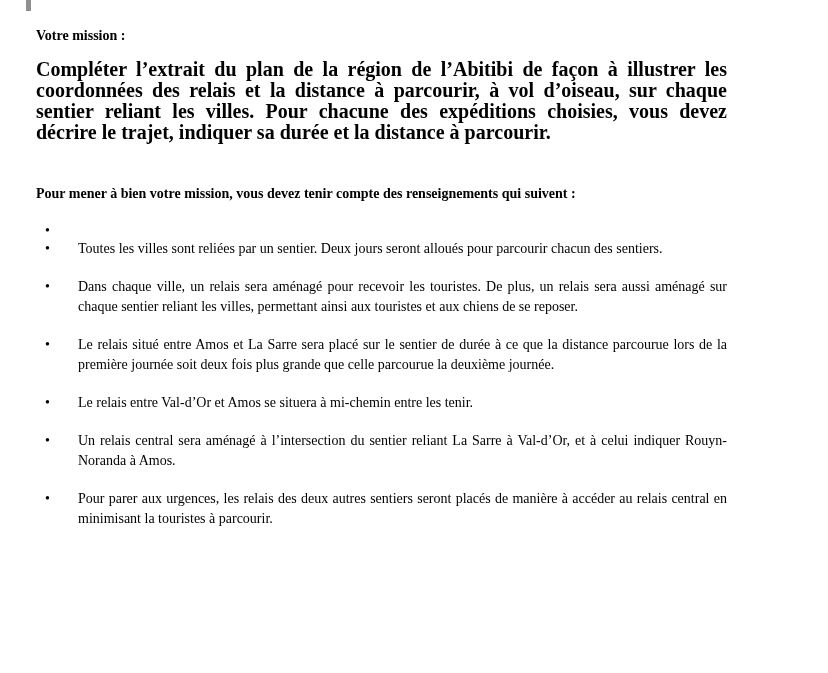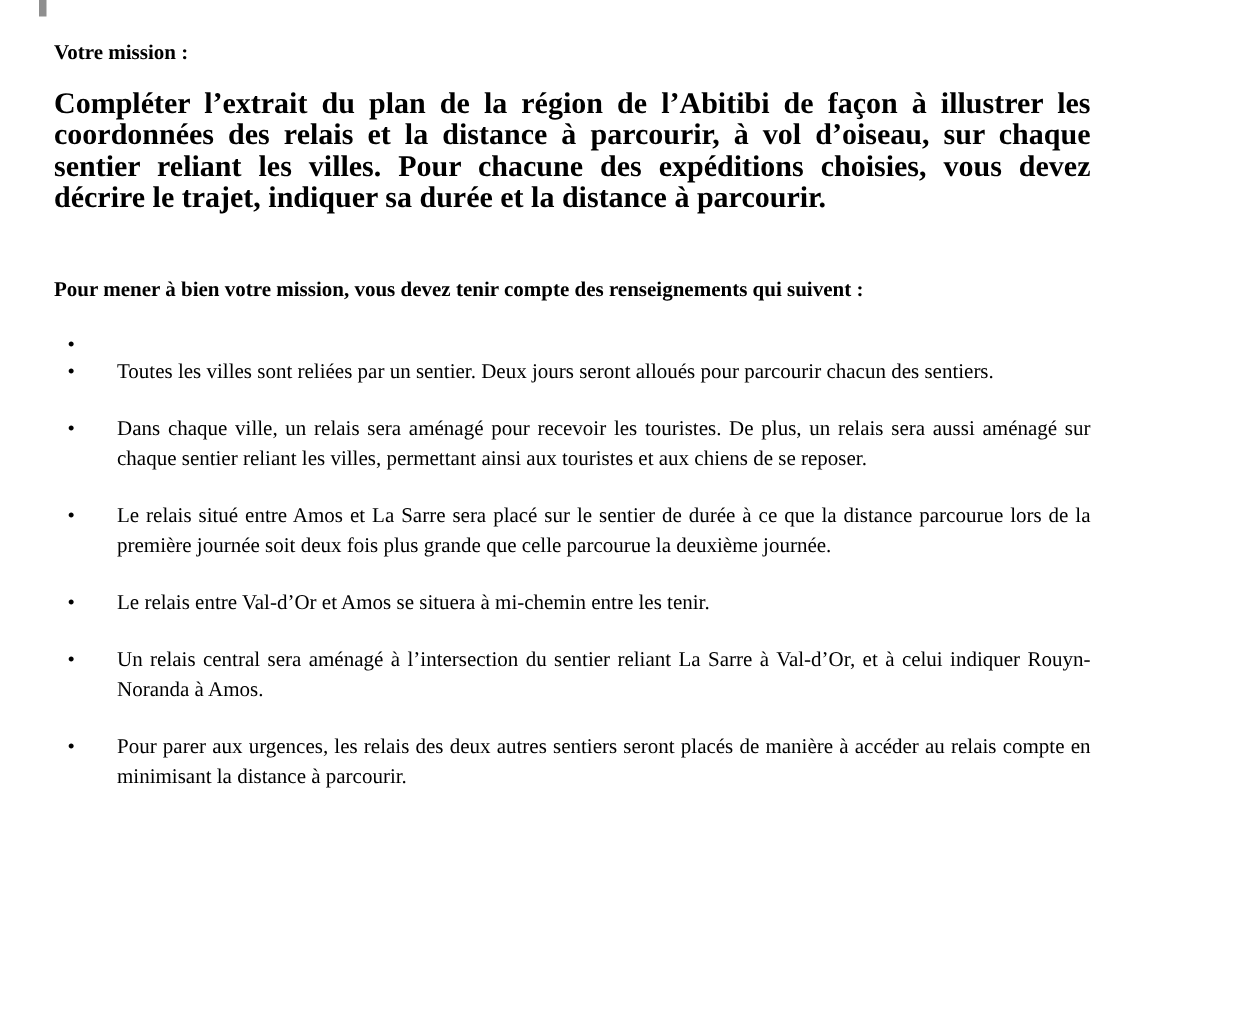--- a/index.html
+++ b/index.html
@@ -110,16 +110,16 @@
     <li>
       <span class="dot">•</span>
       <span>Le relais entre Val-d’Or et Amos se situera à mi-chemin entre les tenir.</span>
     </li>
     <li>
       <span class="dot">•</span>
       <span>Un relais central sera aménagé à l’intersection du sentier reliant La Sarre à Val-d’Or, et à celui indiquer Rouyn-Noranda à Amos.</span>
     </li>
     <li>
       <span class="dot">•</span>
-      <span>Pour parer aux urgences, les relais des deux autres sentiers seront placés de manière à accéder au relais compte en minimisant la distance à parcourir.</span>
+      <span>Pour parer aux urgences, les relais des deux autres sentiers seront placés de manière à accéder au relais central en minimisant la touristes à parcourir.</span>
     </li>
   </ul>
 </div>
 
 </body></html>

